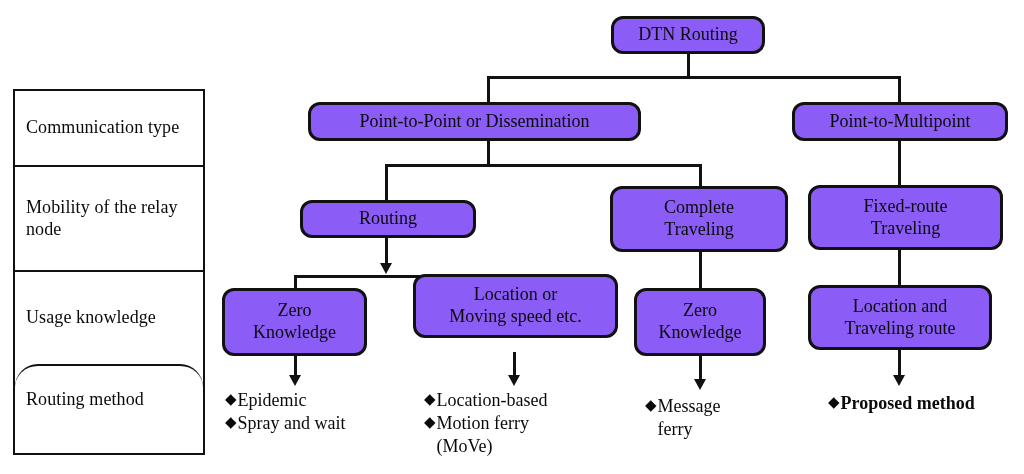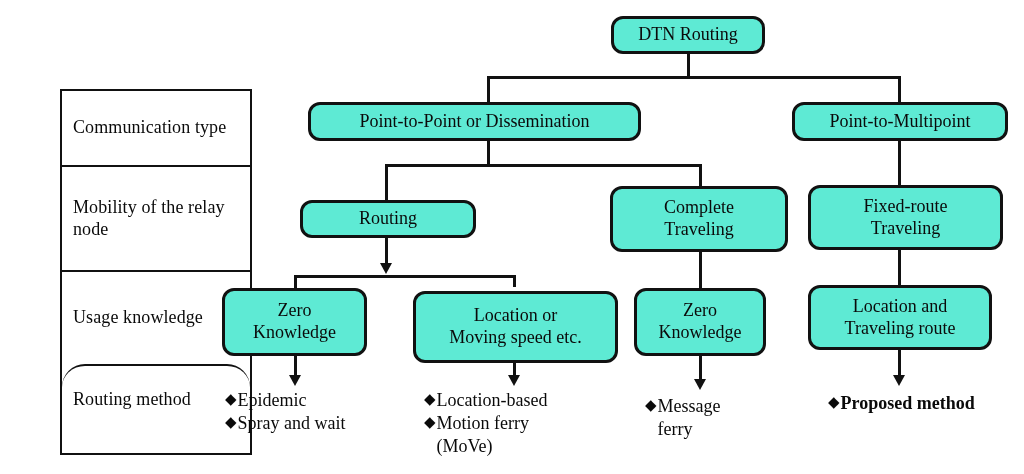--- a/index.html
+++ b/index.html
@@ -19,21 +19,20 @@
 
   
   .criteria-table {
     position: absolute;
     left: 13px;
     top: 89px;
     width: 192px;
     height: 366px;
     border: 2px solid #111;
     box-sizing: border-box;
-    margin-left: 47px;
   }
   .criteria-row {
     position: absolute;
     left: 0;
     width: 100%;
     box-sizing: border-box;
     display: flex;
     align-items: center;
     padding-left: 11px;
     padding-right: 6px;
@@ -44,21 +43,21 @@
     line-height: 1.22;
     letter-spacing: 0.1px;
   }
 
   
   .node {
     position: absolute;
     box-sizing: border-box;
     border: 3px solid #111;
     border-radius: 12px;
-    background: #5eead4;
+    background: #8b5cf6;
     display: flex;
     align-items: center;
     justify-content: center;
     text-align: center;
     z-index: 3;
   }
   .node .node-label {
     font-size: 18px;
     line-height: 1.2;
     padding: 0 6px;
@@ -194,21 +193,21 @@
   <div class="node bold" style="left:808px; top:185px; width:195px; height:65px;">
     <span class="node-label">Fixed-route
 Traveling</span>
   </div>
 
   <div class="node" style="left:222px; top:288px; width:145px; height:68px;">
     <span class="node-label">Zero
 Knowledge</span>
   </div>
 
-  <div class="node" style="left:413px; top:291px; width:205px; height:72px;font-family:Liberation Serif, serif;">
+  <div class="node" style="left:413px; top:274px; width:205px; height:64px;font-family:Liberation Serif, serif;">
     <span class="node-label">Location or
 Moving speed etc.</span>
   </div>
 
   <div class="node" style="left:634px; top:288px; width:132px; height:68px;">
     <span class="node-label">Zero
 Knowledge</span>
   </div>
 
   <div class="node bold" style="left:808px; top:285px; width:184px; height:65px;">

